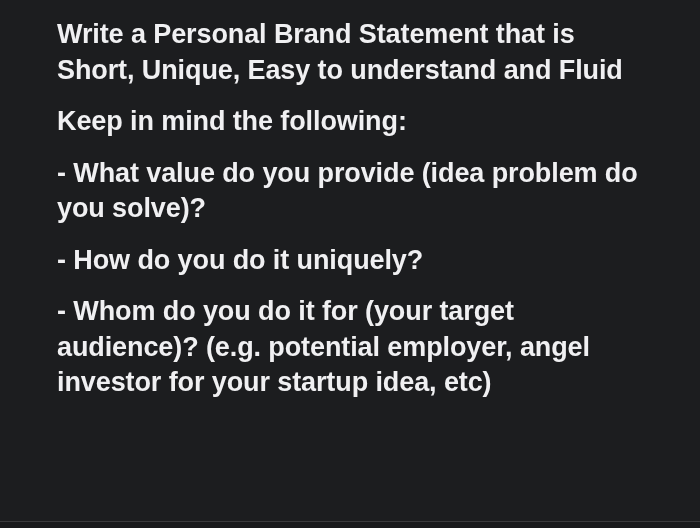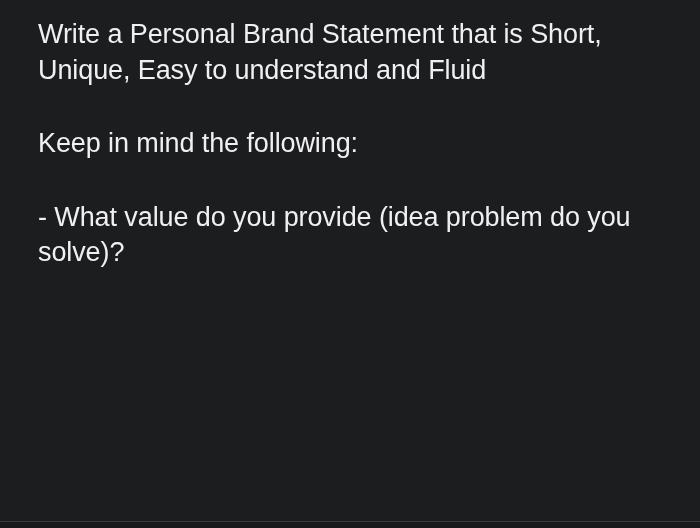--- a/index.html
+++ b/index.html
@@ -18,38 +18,39 @@
   #screen {
     position: relative;
     width: 700px;
     height: 528px;
     background: #1c1d1f;
     box-sizing: border-box;
   }
 
   #note-body {
     position: absolute;
-    left: 38px;
+    left: 57px;
     top: 17px;
     width: 600px;
+    font-weight: bold;
   }
 
   .para {
     color: #f0f0f2;
     font-size: 27px;
     line-height: 35.5px;
     letter-spacing: -0.1px;
     white-space: pre-wrap;
     word-break: normal;
     margin: 0;
   }
 
   
   .para + .para {
-    margin-top: 38px;
+    margin-top: 16px;
   }
 
   #bottom-divider {
     position: absolute;
     left: 0;
     top: 521px;
     width: 700px;
     height: 1px;
     background: #3a3a3c;
   }
@@ -65,18 +66,20 @@
 </style>
 </head>
 <body>
 
 <div id="screen">
 
   <div id="note-body">
     <p class="para">Write a Personal Brand Statement that is Short, Unique, Easy to understand and Fluid</p>
     <p class="para">Keep in mind the following:</p>
     <p class="para">- What value do you provide (idea problem do you solve)?</p>
+    <p class="para">- How do you do it uniquely?</p>
+    <p class="para">- Whom do you do it for (your target audience)? (e.g. potential employer, angel investor for your startup idea, etc)</p>
   </div>
 
   <div id="bottom-divider"></div>
   <div id="bottom-strip"></div>
 
 </div>
 
 </body></html>

